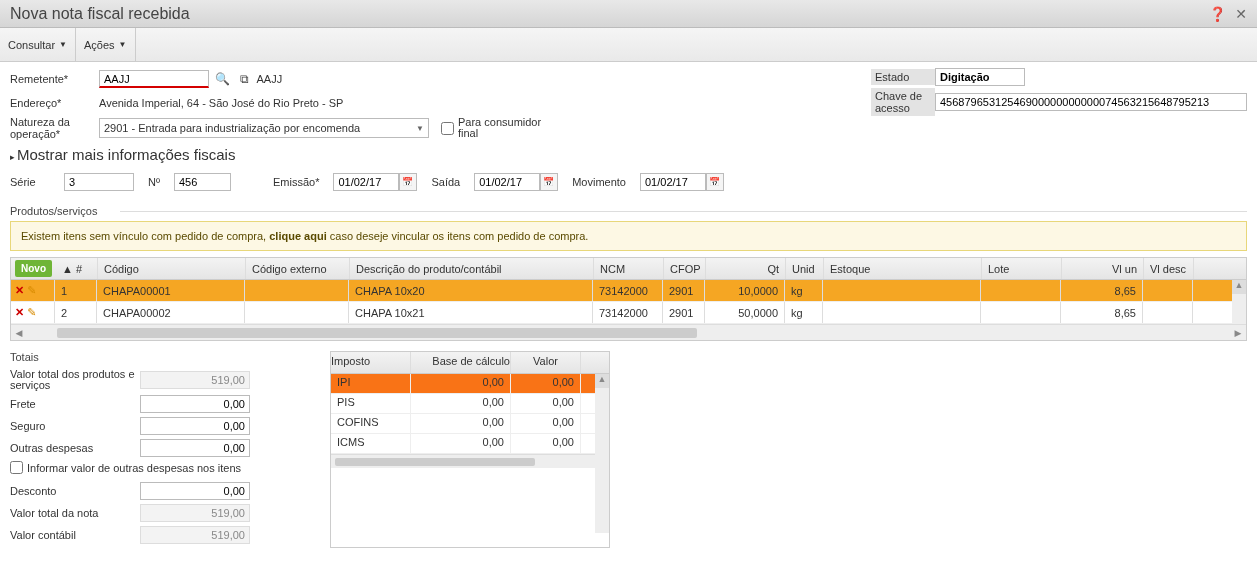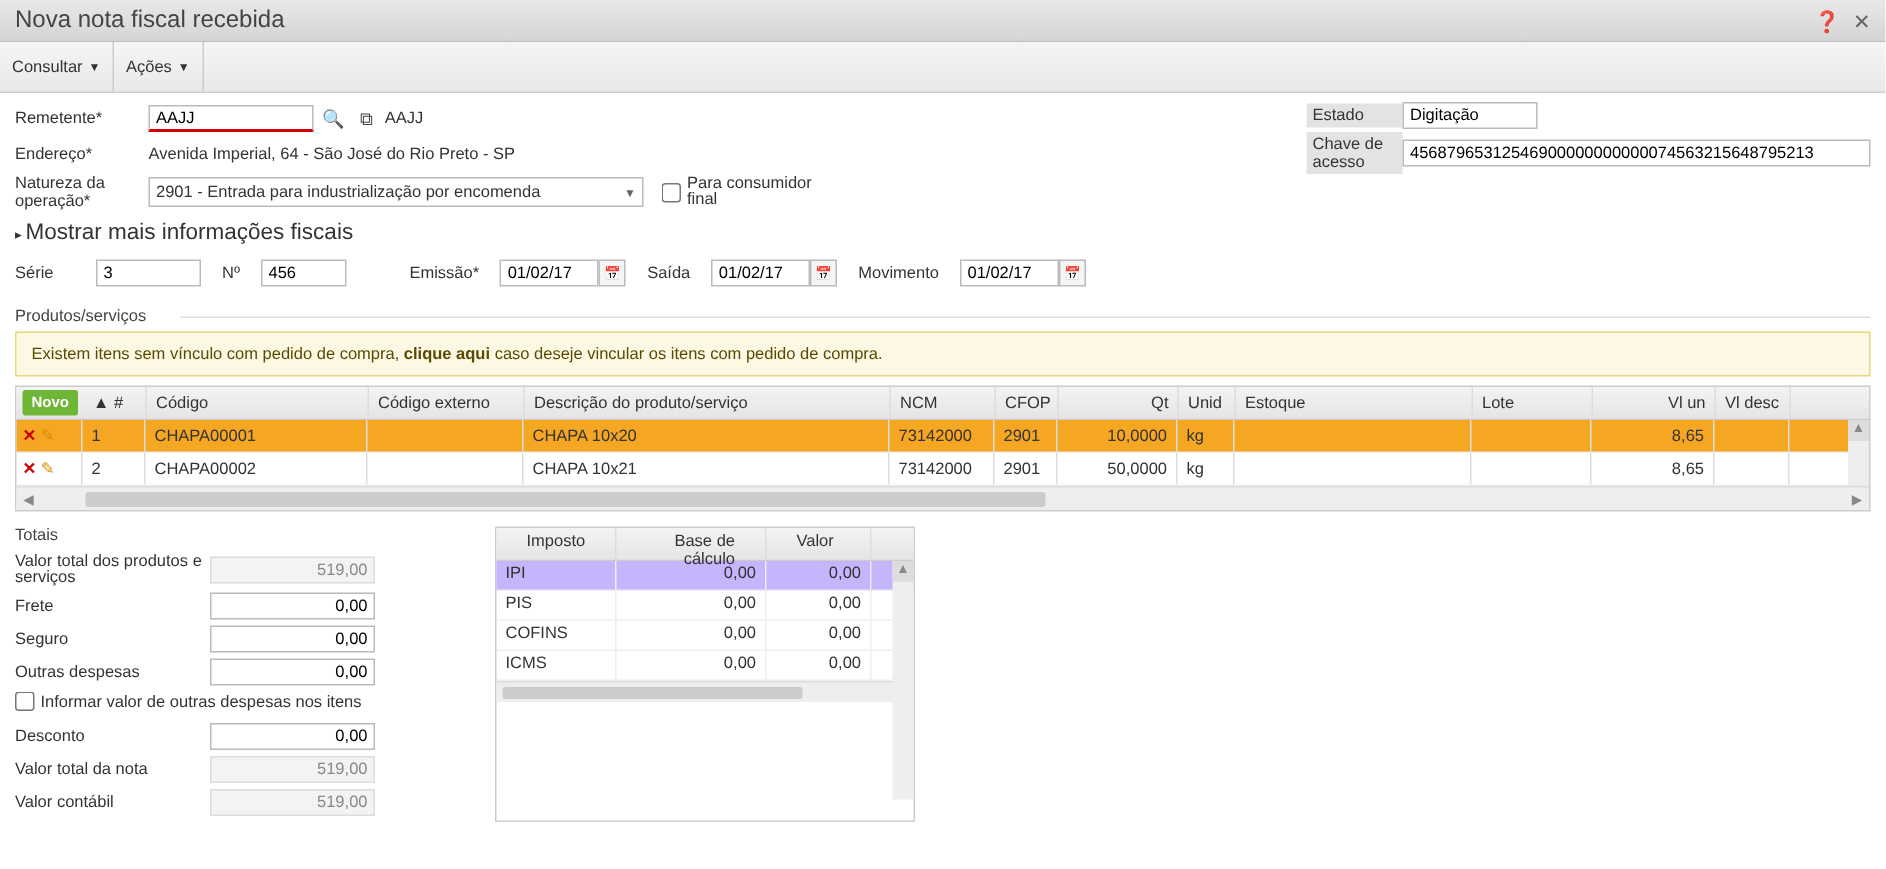--- a/index.html
+++ b/index.html
@@ -64,23 +64,23 @@
 .totals-left { width: 290px; }
 .totals-left .tot-title { font-size: 11px; color: #444; margin-bottom: 6px; position: relative; }
 .totals-left .tot-row { display: flex; align-items: center; margin-bottom: 4px; }
 .totals-left .tot-label { width: 130px; font-size: 11px; }
 .totals-left .tot-input { border: 1px solid #bbb; height: 18px; width: 110px; padding: 0 4px; font-size: 11px; text-align: right; }
 .totals-left .tot-input.ro { background: #f3f3f3; color: #888; border-color: #ddd; }
 .totals-left .chk-row { display: flex; align-items: center; gap: 4px; font-size: 11px; margin: 4px 0 8px 0; }
 
 .tax-grid { border: 1px solid #ccc; width: 280px; position: relative; }
 .tax-header { display: flex; background: linear-gradient(#f3f3f3, #e5e5e5); height: 22px; border-bottom: 1px solid #ccc; }
-.tax-header .th-cell { border-right: 1px solid #ddd; padding: 3px 20px; font-size: 11px; }
+.tax-header .th-cell { border-right: 1px solid #ddd; padding: 3px 0; font-size: 11px; }
 .tax-row { display: flex; height: 20px; border-bottom: 1px solid #eee; }
-.tax-row.selected { background: #c4b5fd; }
+.tax-row.selected { background: #f97316; }
 .tax-row .tc-cell { border-right: 1px solid #eee; padding: 2px 6px; font-size: 11px; }
 .tax-vscroll { position: absolute; right: 0; top: 22px; bottom: 14px; width: 14px; background: #eee; }
 .tax-vscroll .varrow { height: 14px; text-align: center; font-size: 9px; color: #888; background: #ddd; }
 .tax-hscroll { height: 14px; background: #eee; border-top: 1px solid #ddd; display: flex; }
 .tax-hscroll .thumb { background: #ccc; height: 8px; margin: 3px 0 0 4px; width: 200px; border-radius: 2px; }
 .tax-hscroll .arrow { width: 14px; text-align: center; color: #888; font-size: 9px; margin-left: auto; }
 
 </style>
 </head>
 <body>
@@ -102,21 +102,21 @@
       <span>Ações</span>
       <span class="arrow">▼</span>
     </div>
 </div>
 
 <div class="form-area">
 
   <div class="right-panel">
     <div class="rp-row">
       <span class="rp-label">Estado</span>
-      <input class="rp-input" style="width: 90px;" value="Digitação">
+      <input class="rp-input" style="width: 90px; font-weight: bold;" value="Digitação">
     </div>
     <div class="rp-row">
       <span class="rp-label">Chave de acesso</span>
       <input class="rp-input" style="width: 312px;" value="45687965312546900000000000074563215648795213">
     </div>
   </div>
 
   <div class="form-row">
     <span class="form-label w85">Remetente*</span>
     <input class="form-input red-underline" style="width: 110px;" value="AAJJ">
@@ -171,21 +171,21 @@
 <div class="warn-box">
   <span>Existem itens sem vínculo com pedido de compra, </span><span class="link">clique aqui</span><span> caso deseje vincular os itens com pedido de compra.</span>
 </div>
 
 <div class="grid">
   <div class="grid-header">
     <div class="novo-btn">Novo</div>
     <div class="gh-cell" style="width:42px">▲ #</div>
     <div class="gh-cell" style="width:148px">Código</div>
     <div class="gh-cell" style="width:104px">Código externo</div>
-    <div class="gh-cell" style="width:244px">Descrição do produto/serviço</div>
+    <div class="gh-cell" style="width:244px">Descrição do produto/contábil</div>
     <div class="gh-cell" style="width:70px">NCM</div>
     <div class="gh-cell" style="width:42px">CFOP</div>
     <div class="gh-cell right-align" style="width:80px">Qt</div>
     <div class="gh-cell" style="width:38px">Unid</div>
     <div class="gh-cell" style="width:158px">Estoque</div>
     <div class="gh-cell" style="width:80px">Lote</div>
     <div class="gh-cell right-align" style="width:82px">Vl un</div>
     <div class="gh-cell" style="width:50px">Vl desc</div>
   </div>
 
@@ -271,21 +271,21 @@
     <div class="tot-row">
         <span class="tot-label">Valor contábil</span>
         <input class="tot-input ro" readonly="" value="519,00" style="">
       </div>
   </div>
 
   <div class="tax-grid">
     <div class="tax-header">
       <div class="th-cell" style="width:80px">Imposto</div>
       <div class="th-cell" style="width:100px;text-align:right">Base de cálculo</div>
-      <div class="th-cell" style="width:70px;text-align:left">Valor</div>
+      <div class="th-cell" style="width:70px;text-align:center">Valor</div>
     </div>
     <div class="tax-row selected">
       <div class="tc-cell" style="width:80px">IPI</div>
       <div class="tc-cell" style="width:100px;text-align:right">0,00</div>
       <div class="tc-cell" style="width:70px;text-align:right">0,00</div>
     </div>
     <div class="tax-row">
       <div class="tc-cell" style="width:80px">PIS</div>
       <div class="tc-cell" style="width:100px;text-align:right">0,00</div>
       <div class="tc-cell" style="width:70px;text-align:right">0,00</div>

